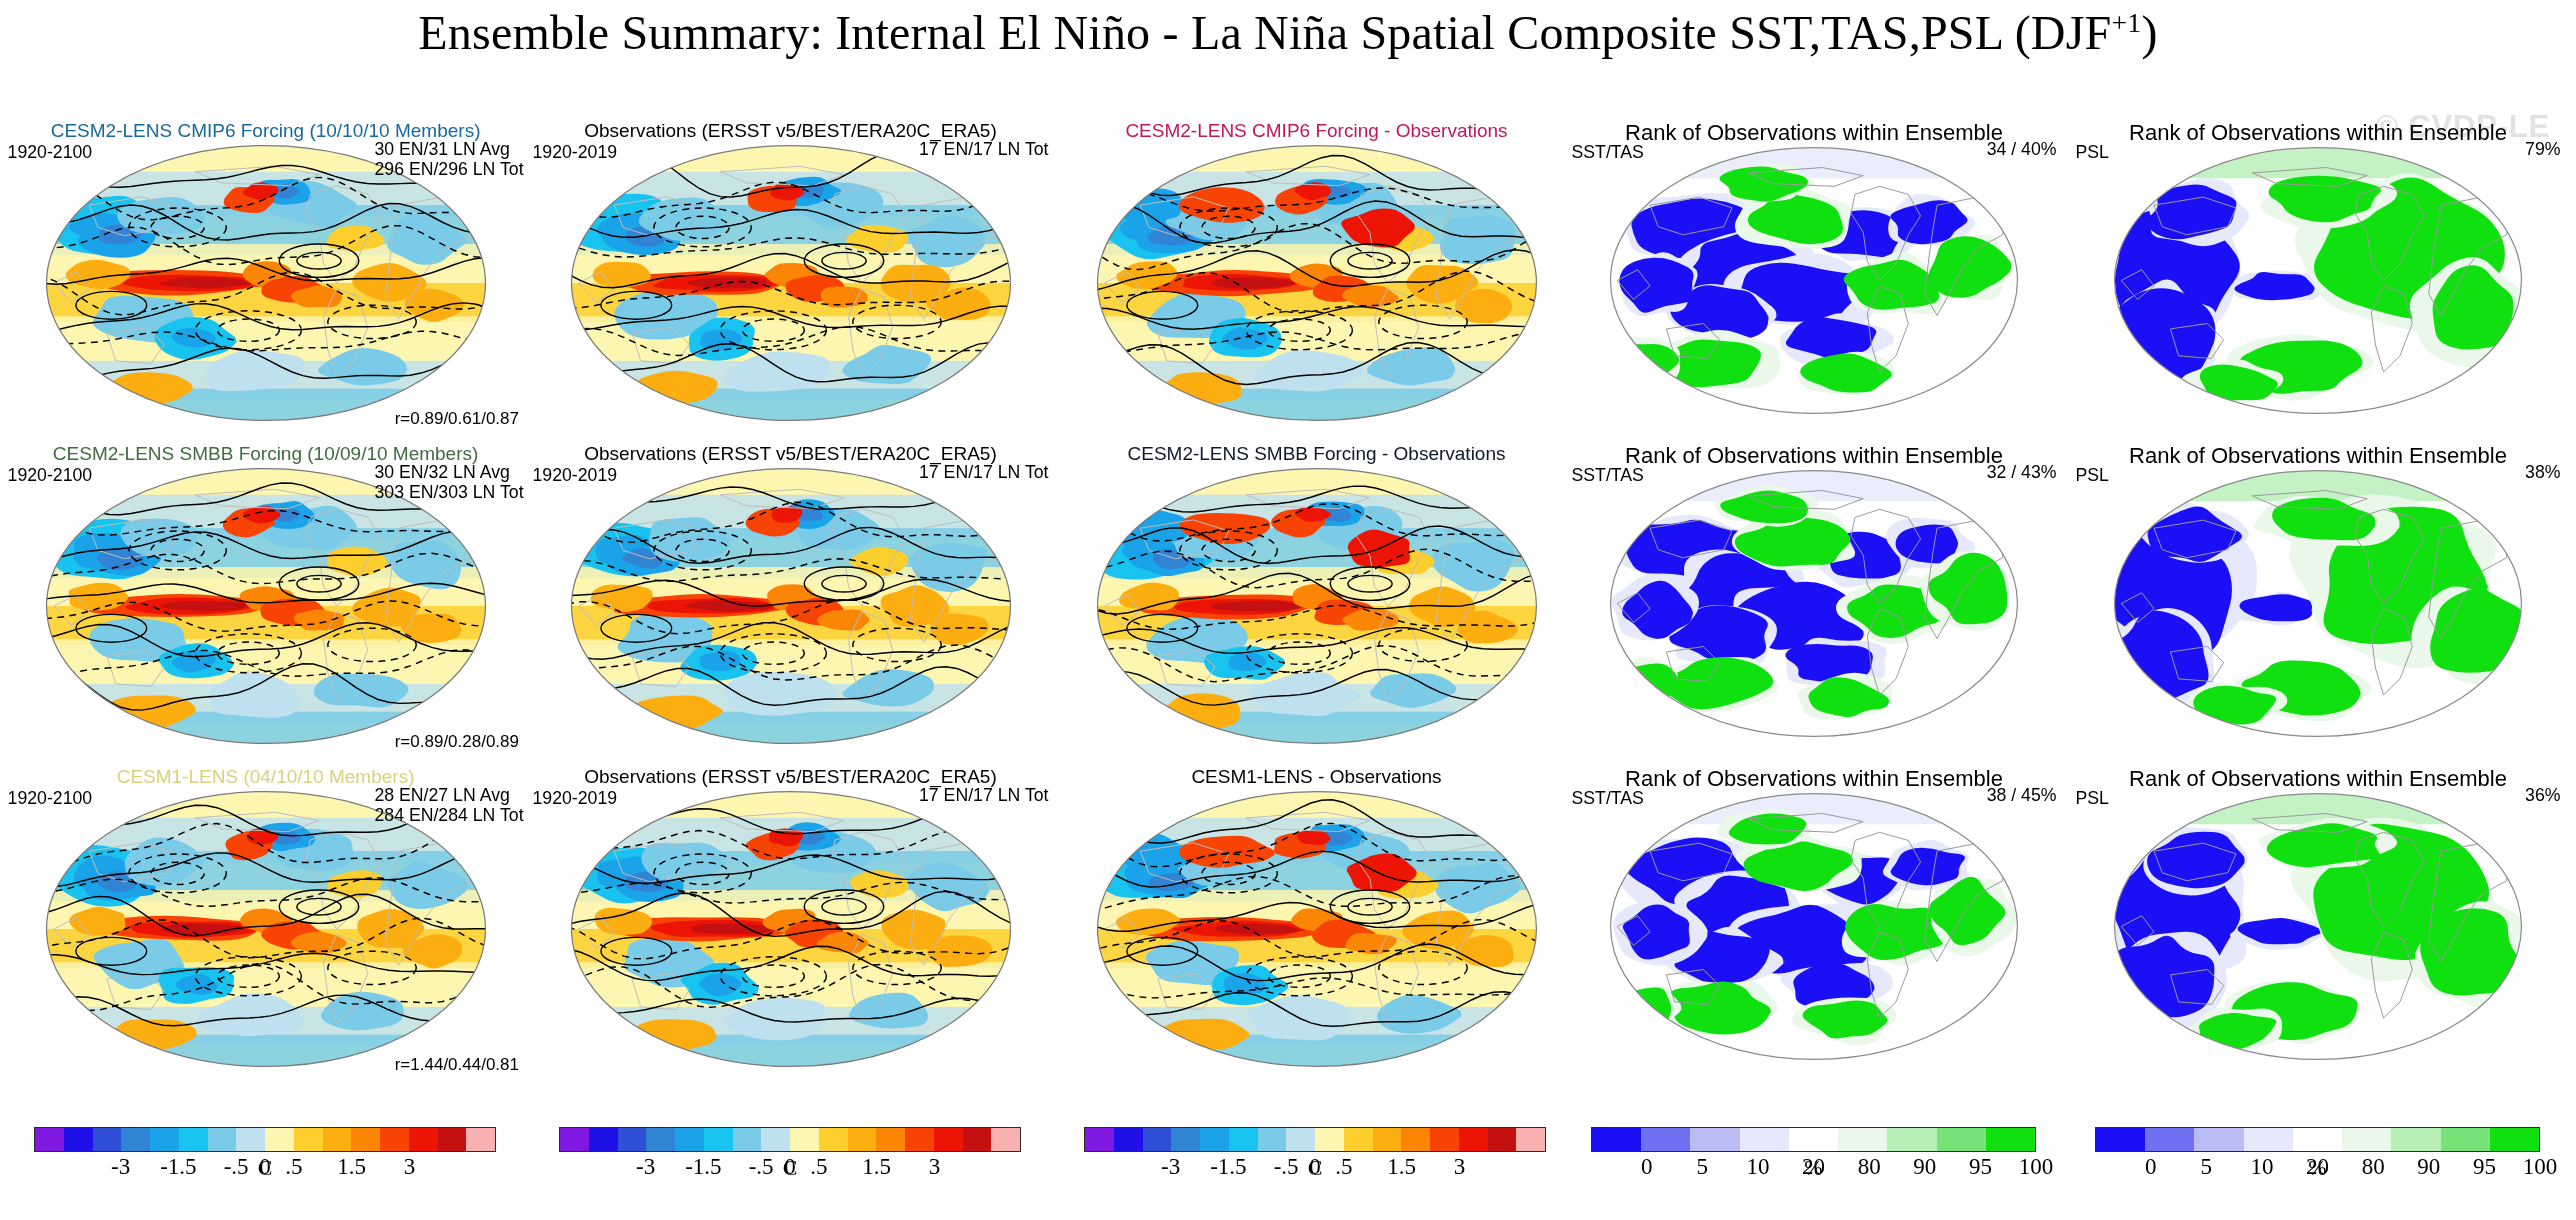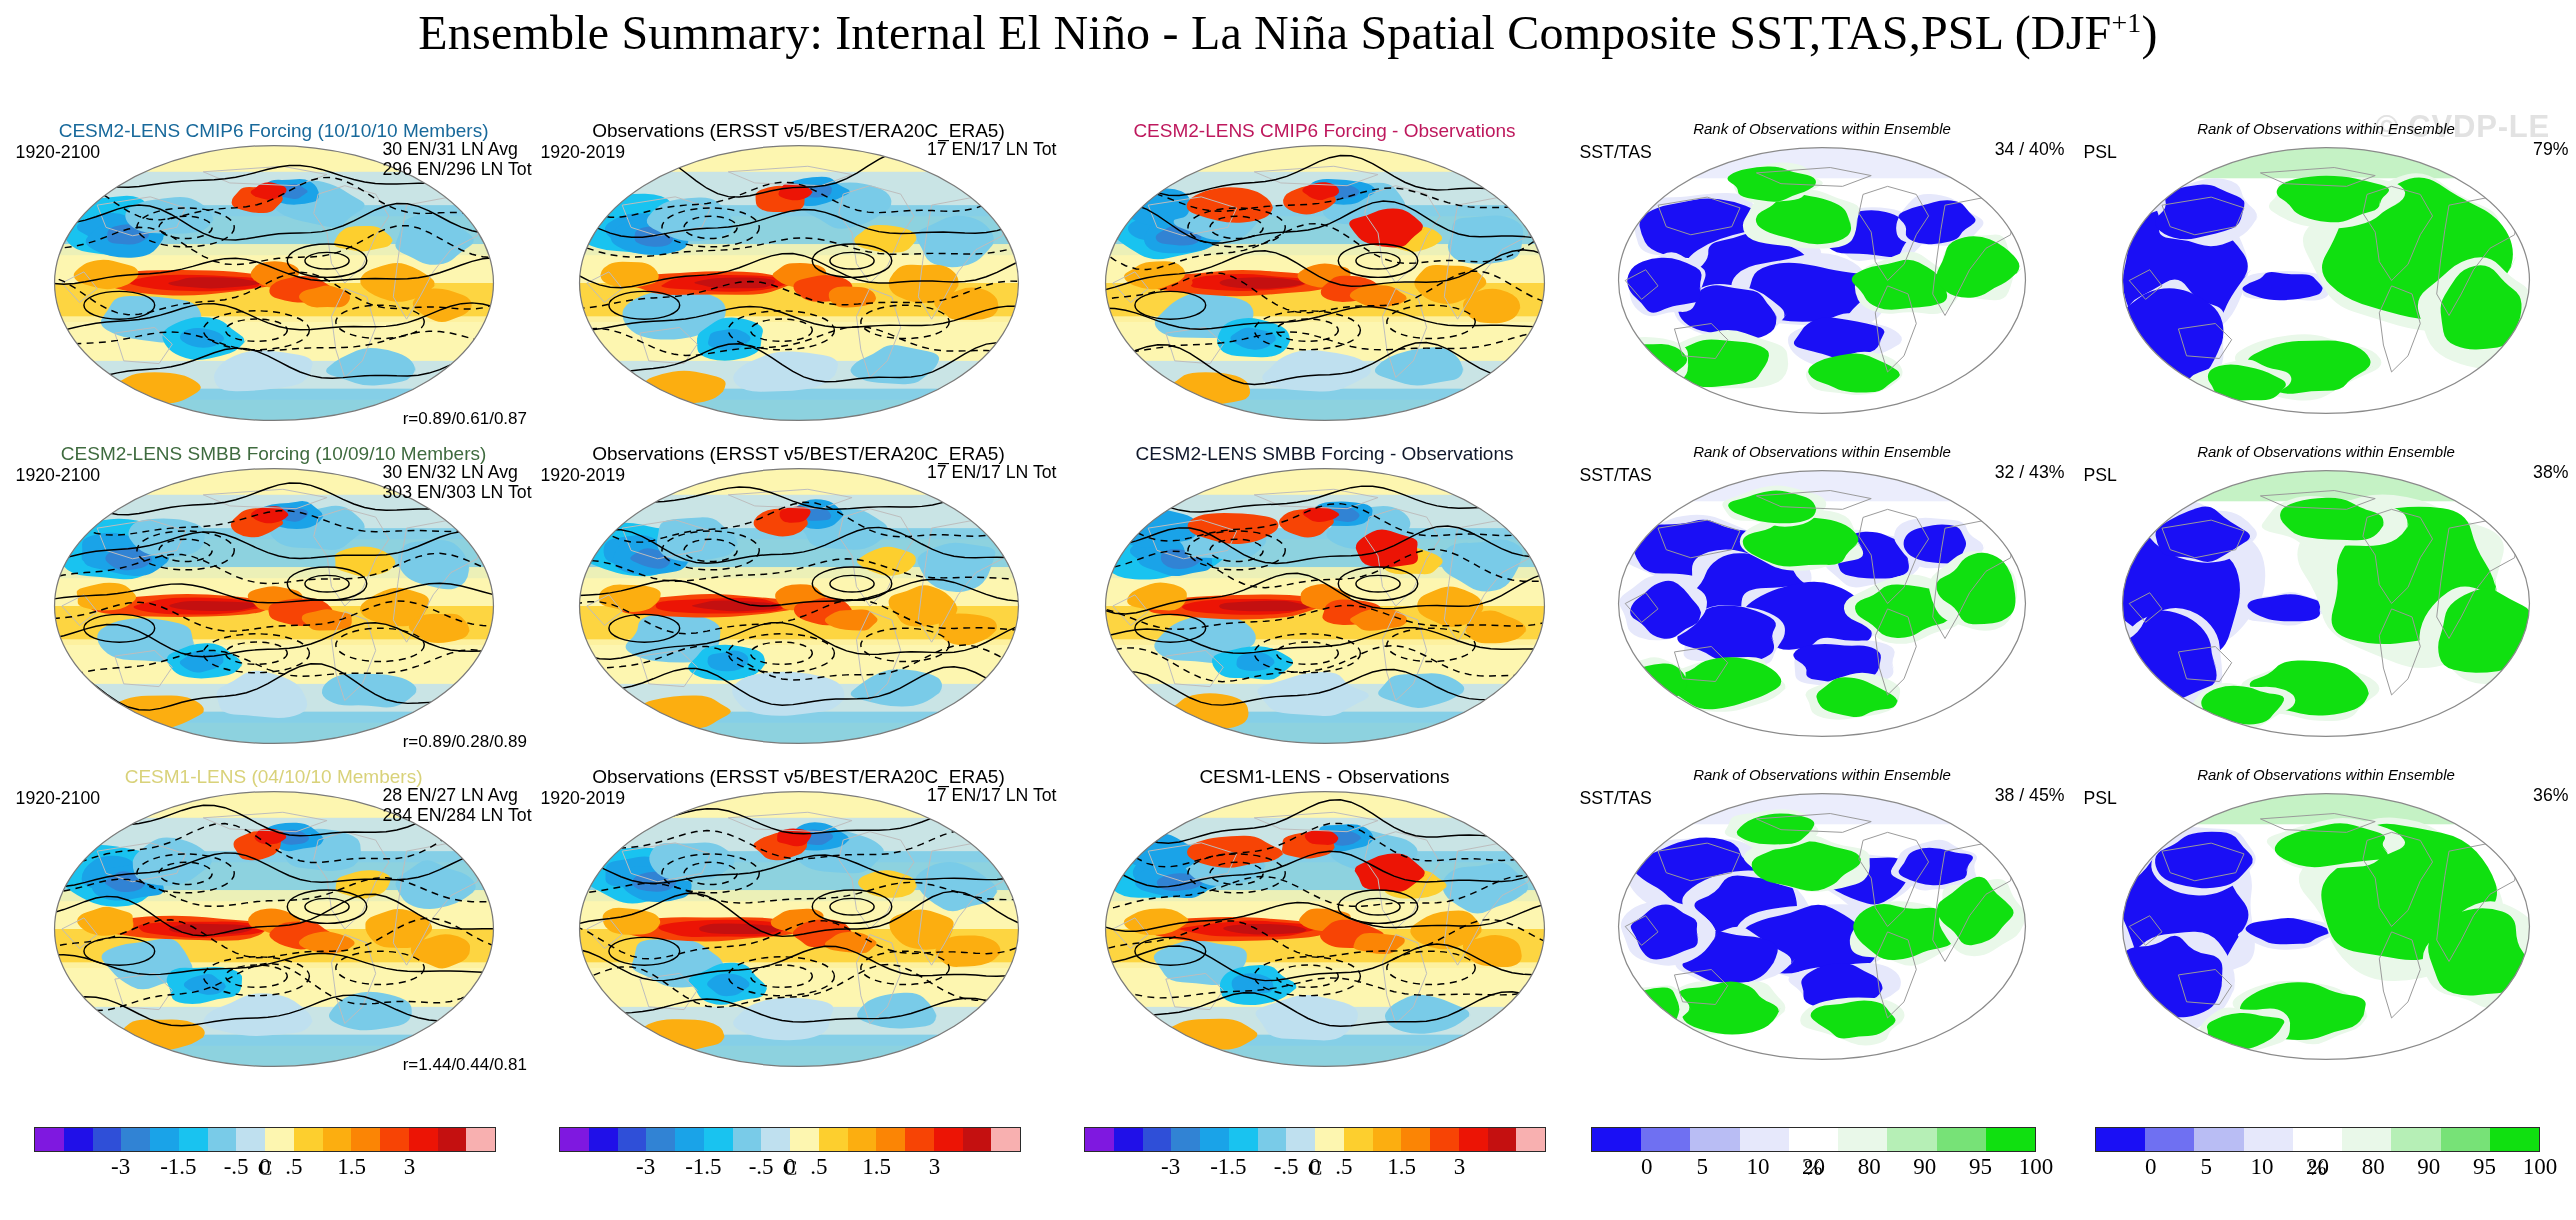--- a/index.html
+++ b/index.html
@@ -17,33 +17,33 @@
     white-space:nowrap;
   }
   #page-title sup{font-size:.58em;vertical-align:super;}
   
   #watermark{
     position:absolute;top:109px;right:26px;
     font-size:31px;font-weight:bold;color:#e2e2e2;
     letter-spacing:0.8px;white-space:nowrap;
   }
   
-  .grid{position:absolute;top:115px;left:0;width:2104px;margin-left:8px;}
+  .grid{position:absolute;top:115px;left:0;width:2104px;}
   .prow{position:relative;height:323px;}
   .panel{position:absolute;top:0;height:323px;}
   .col0{left:6.1px;width:519px;}
   .col1{left:531px;width:519px;}
   .col2{left:1057px;width:519px;}
   .col3{left:1570px;width:488px;}
   .col4{left:2074px;width:488px;}
   .ptitle{
     position:absolute;top:4.6px;left:0;width:100%;
     text-align:center;font-size:19px;white-space:nowrap;
   }
-  .ptitle.small{font-size:15px;font-style:italic;}
+  .ptitle.small{font-size:22px;}
   .tl,.tr{position:absolute;font-size:17.7px;white-space:nowrap;line-height:1.12;}
   .tl{top:28px;left:1.5px;}
   .tr{top:25px;right:1.5px;}
   .br{position:absolute;bottom:9.2px;right:6.1px;font-size:17px;white-space:nowrap;}
   
   .mapwrap{
     position:absolute;top:29px;left:50%;transform:translateX(-50%);
     width:442px;height:278px;
   }
   .mapwrap.rank{width:410px;height:269px;top:31px;}

